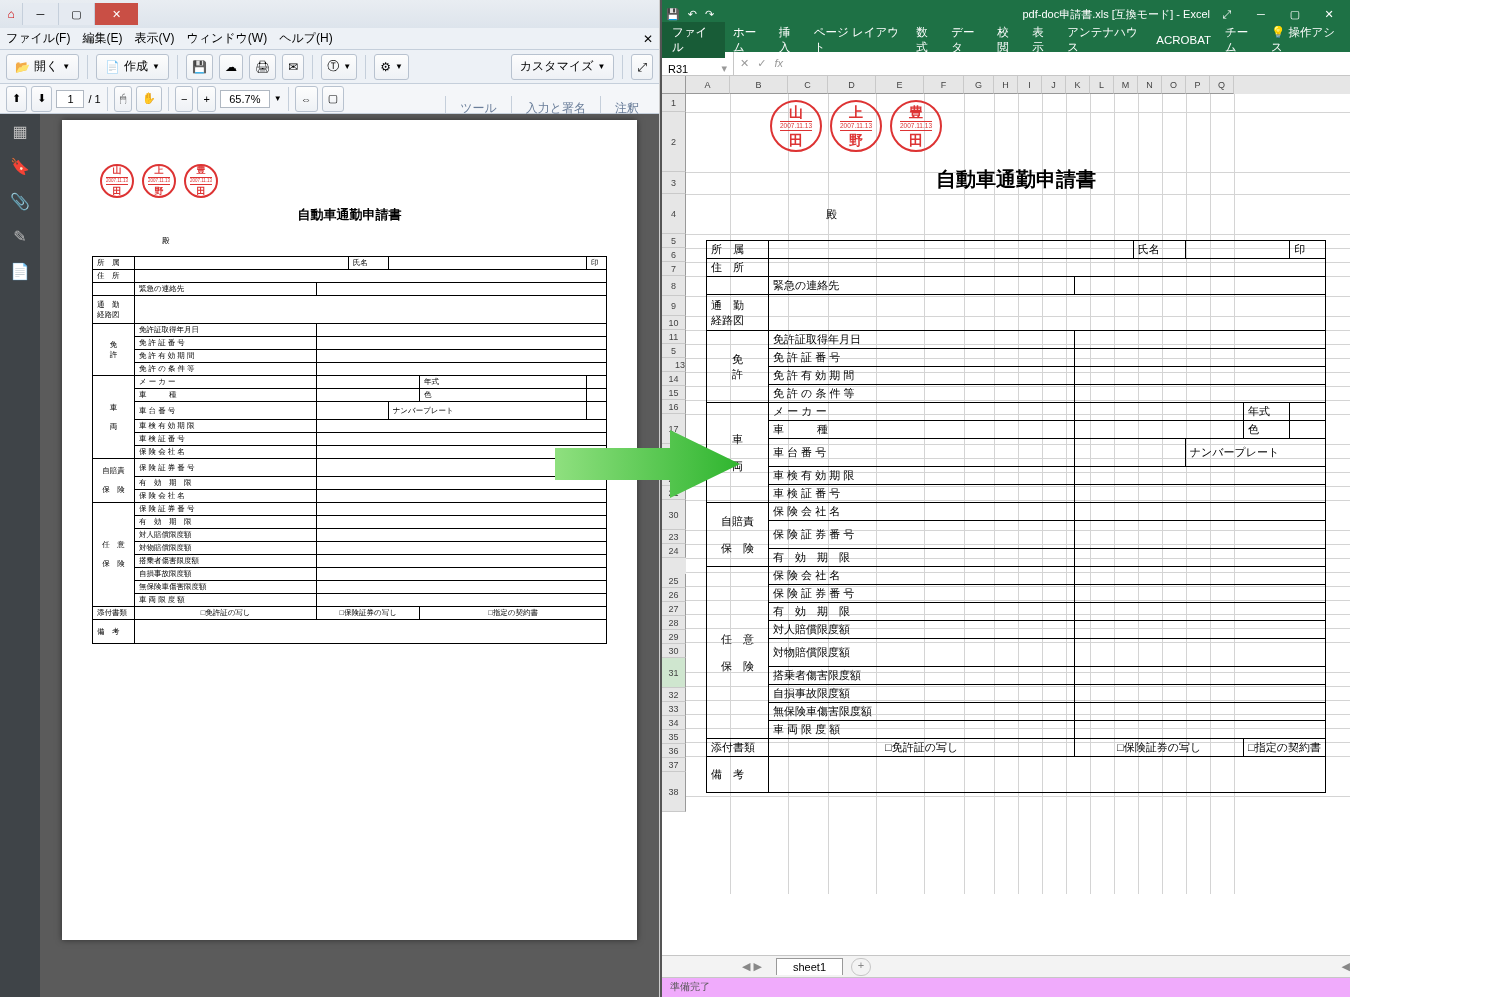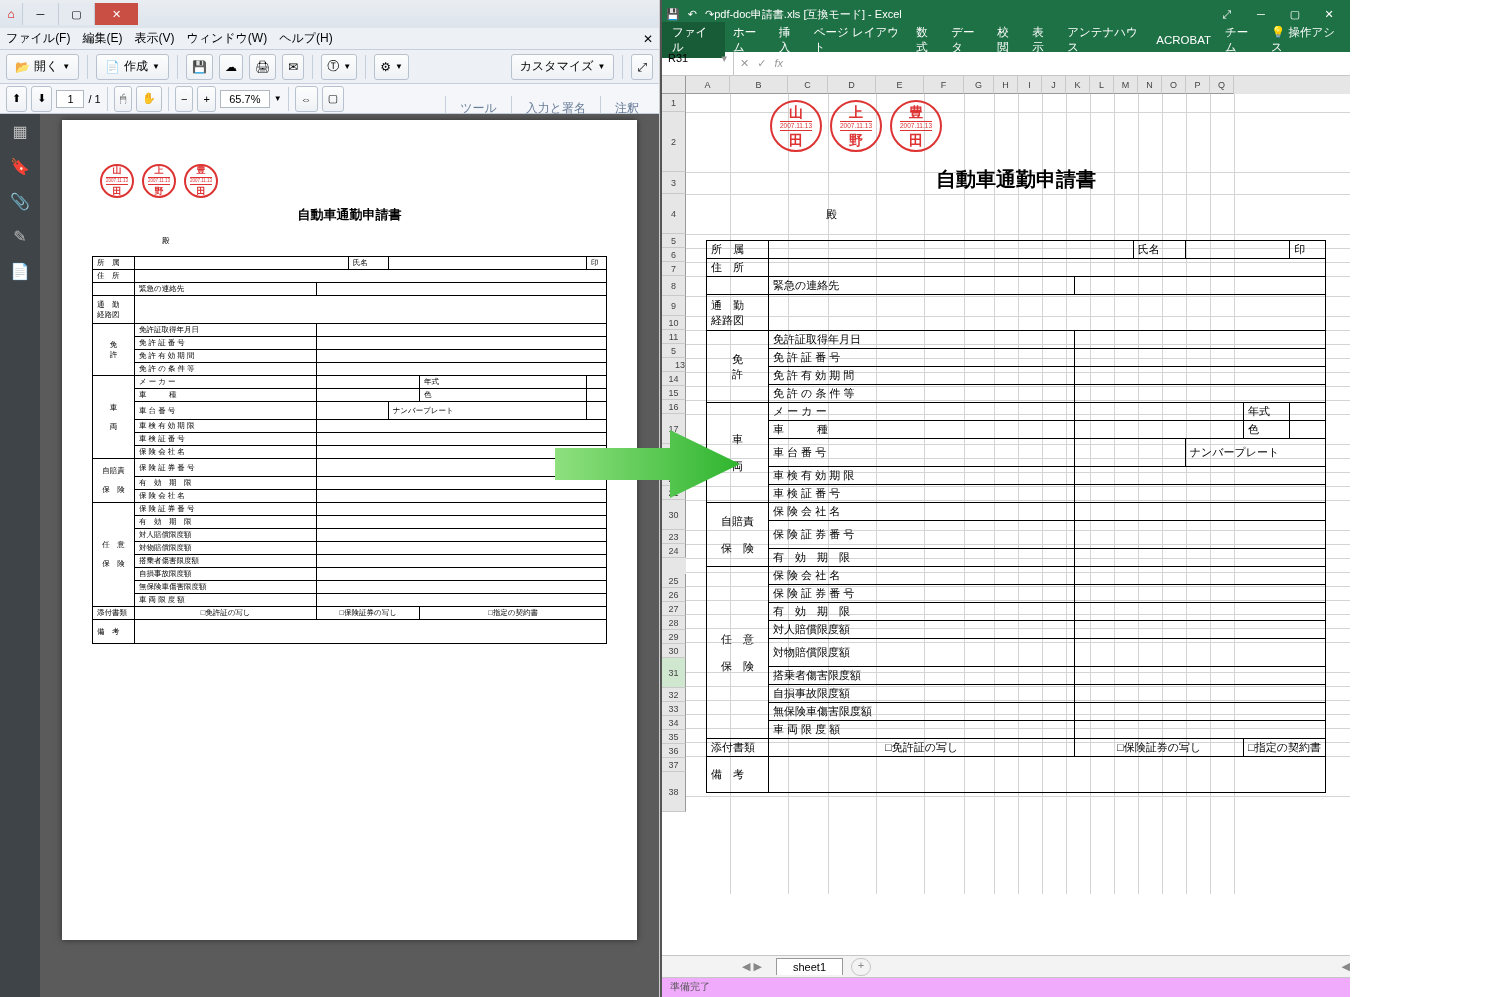--- a/index.html
+++ b/index.html
@@ -27,27 +27,27 @@
 .ac-tab { padding: 4px 14px; border-left: 1px solid #c5cfdb; color: #6a7e9a; font-size: 12px; margin-top: 20px; }
 .ac-content { flex: 1; display: flex; background: #555; }
 .ac-side { width: 40px; background: #3f4448; display: flex; flex-direction: column; align-items: center; padding-top: 8px; gap: 16px; color: #bbb; font-size: 16px; }
 .ac-page-area { flex: 1; background: #5b5b5b; display: flex; justify-content: center; padding: 6px 14px; overflow: hidden; }
 .ac-doc { width: 575px; height: 820px; background: #fff; margin: 0; padding: 44px 30px 30px; font-size: 7.5px; color: #000; position: relative; box-shadow: 0 0 6px rgba(0,0,0,.5); }
 
 
 .excel { width: 690px; border-left: 2px solid #555; display: flex; flex-direction: column; }
 .ex-titlebar { height: 28px; background: #1e7145; display: flex; align-items: center; font-size: 11px; color: #fff; padding: 0 4px; }
 .ex-qat { display: flex; gap: 8px; align-items: center; }
-.ex-title { flex: 1; text-align: left; }
+.ex-title { flex: 1; text-align: right; }
 .ex-winbtns { display: flex; gap: 0; }
 .ex-winbtn { width: 34px; height: 24px; display: flex; align-items: center; justify-content: center; }
 .ex-ribbon { height: 24px; background: #1e7145; display: flex; align-items: center; gap: 14px; padding: 0 10px; font-size: 11.5px; color: #fff; }
 .ex-ribbon .file { background: #185c37; padding: 3px 10px; margin: 0 -6px 0 -10px; }
 .ex-formula { height: 24px; display: flex; align-items: center; font-size: 11px; border-bottom: 1px solid #c6c6c6; }
-.ex-namebox { width: 72px; height: 100%; border-right: 1px solid #c6c6c6; display: flex; align-items: flex-start; padding: 0 6px; }
+.ex-namebox { width: 72px; height: 100%; border-right: 1px solid #c6c6c6; display: flex; align-items: flex-end; padding: 0 6px; }
 .ex-fx { padding: 0 6px; display: flex; gap: 8px; color: #999; }
 .ex-grid { flex: 1; display: flex; background: #fff; overflow: hidden; }
 .ex-rowhdrs { width: 24px; background: #e6e6e6; font-size: 9px; text-align: center; color: #444; }
 .ex-rowhdrs div { border-bottom: 1px solid #c9c9c9; border-right: 1px solid #999; height: 18px; line-height: 18px; }
 .ex-rowhdrs div.sel { background: #cfe6cf; }
 .ex-colblk { flex: 1; overflow: hidden; position: relative; }
 .ex-colhdrs { height: 18px; background: #e6e6e6; display: flex; font-size: 9px; color: #444; }
 .ex-colhdrs div { border-right: 1px solid #c9c9c9; border-bottom: 1px solid #999; text-align: center; line-height: 18px; }
 .ex-sheet { position: relative; height: 800px; }
 .gridlines { position: absolute; inset: 0; }

